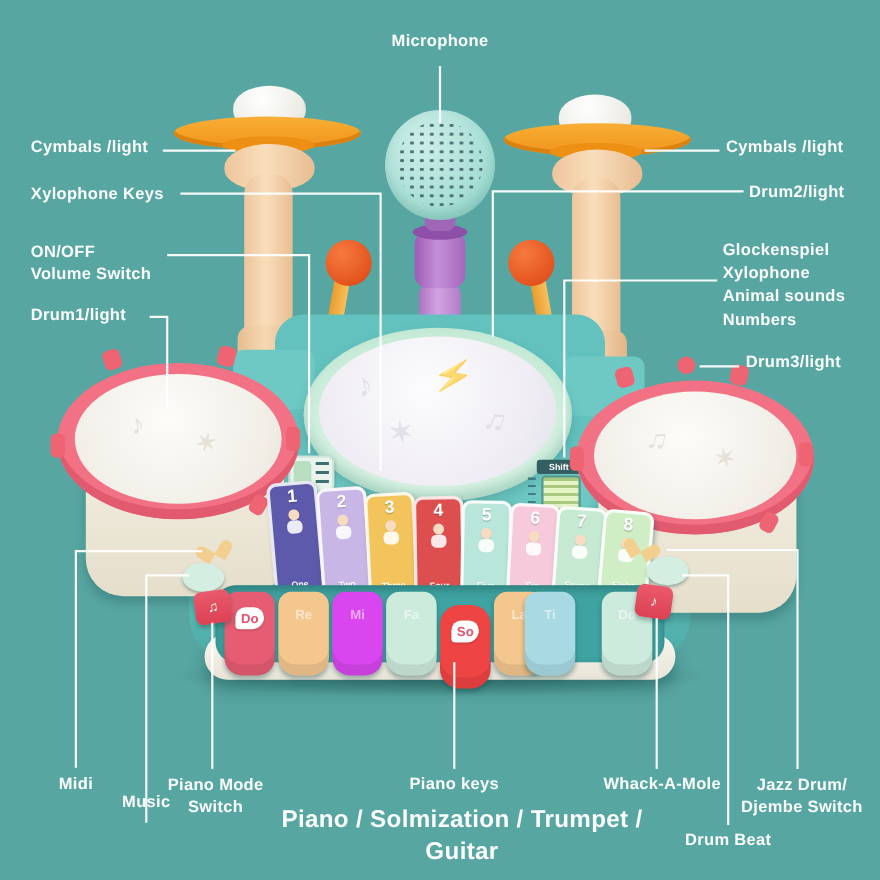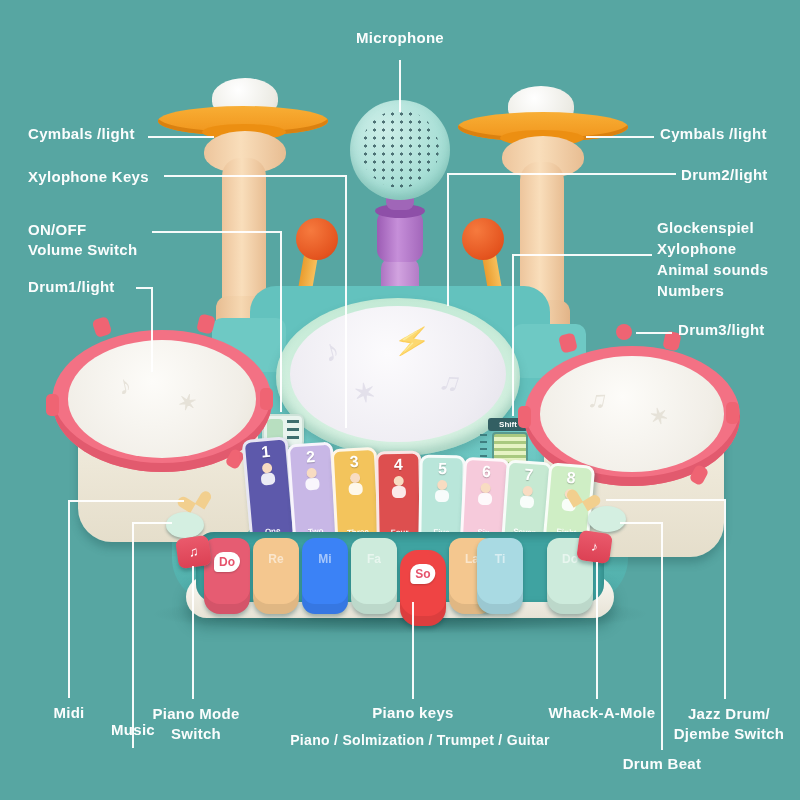--- a/index.html
+++ b/index.html
@@ -207,21 +207,21 @@
   </div>
 
   <div class="abs" style="left:196px;top:532px;width:408px;height:70px;border-radius:18px;background:#3fa3a1;
               box-shadow:inset 0 4px 8px rgba(20,70,70,.4);"></div>
   <div class="key key-red" style="left: 204px; top: 538px; background: rgb(230, 92, 114);">
     <span class="tag">Do</span>
   </div>
   <div class="key" style="left: 253px; top: 538px; background: rgb(244, 199, 143);">
     <span class="tag">Re</span>
   </div>
-  <div class="key" style="left: 302px; top: 538px; background: #3b82f6; border-radius: 13px;">
+  <div class="key" style="left: 302px; top: 538px; background: #d946ef;">
     <span class="tag">Mi</span>
   </div>
   <div class="key" style="left: 351px; top: 538px; background: rgb(205, 235, 220);">
     <span class="tag">Fa</span>
   </div>
   <div class="key key-red" style="left: 400px; top: 550px; background: #ef4444; border-radius: 18px;">
     <span class="tag">So</span>
   </div>
   <div class="key" style="left: 449px; top: 538px; background: rgb(244, 199, 143);">
     <span class="tag">La</span>
@@ -302,21 +302,21 @@
 
   <div class="lbl ctr" style="left:93px;top:720px;width:80px;">Music</div>
 
   <div class="lbl ctr" style="left:136px;top:704px;width:120px;">
     <div>Piano Mode</div>
     <div>Switch</div>
   </div>
 
   <div class="lbl ctr" style="left:352px;top:703px;width:122px;">Piano keys</div>
 
-  <div class="lbl ctr" style="left:250px;top:731px;width:340px;font-size:14px;">Piano / Solmization / Trumpet / Guitar</div>
+  <div class="lbl ctr" style="left:250px;top:731px;width:340px;font-size:22px;">Piano / Solmization / Trumpet / Guitar</div>
 
   <div class="lbl ctr" style="left:532px;top:703px;width:140px;">Whack-A-Mole</div>
 
   <div class="lbl ctr" style="left:602px;top:754px;width:120px;">Drum Beat</div>
 
   <div class="lbl ctr" style="left:658px;top:704px;width:142px;">
     <div>Jazz Drum/</div>
     <div>Djembe Switch</div>
   </div>
 

